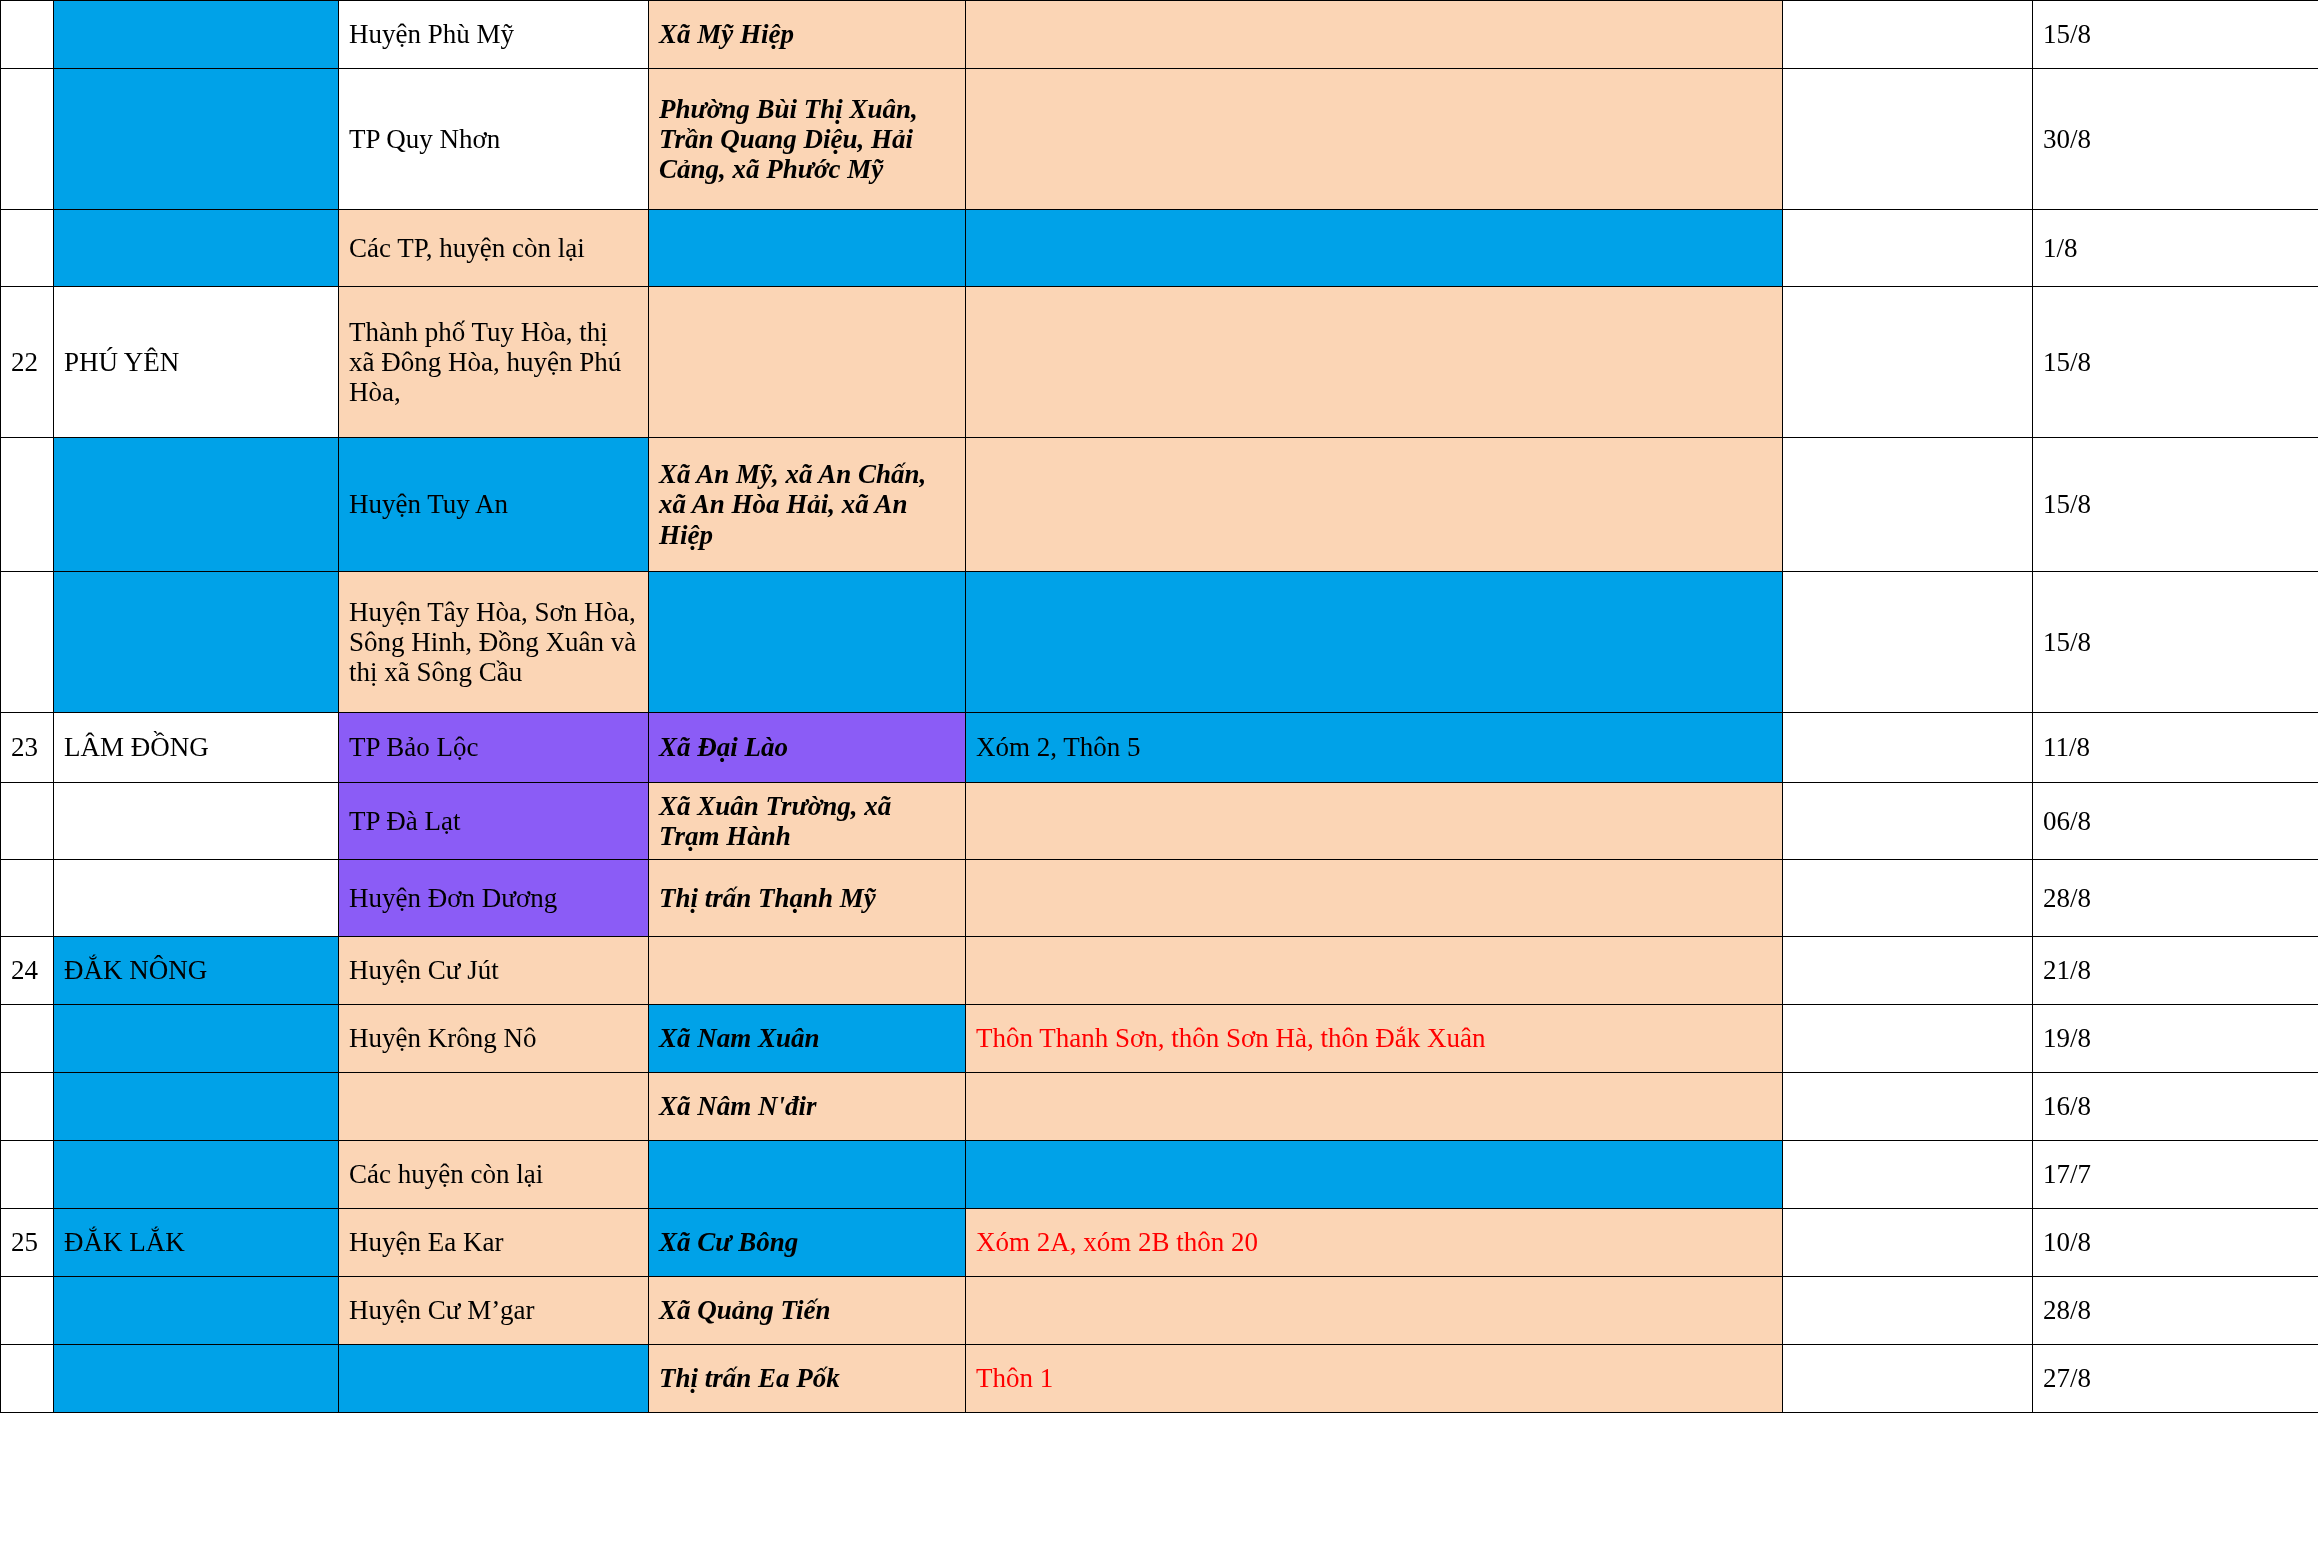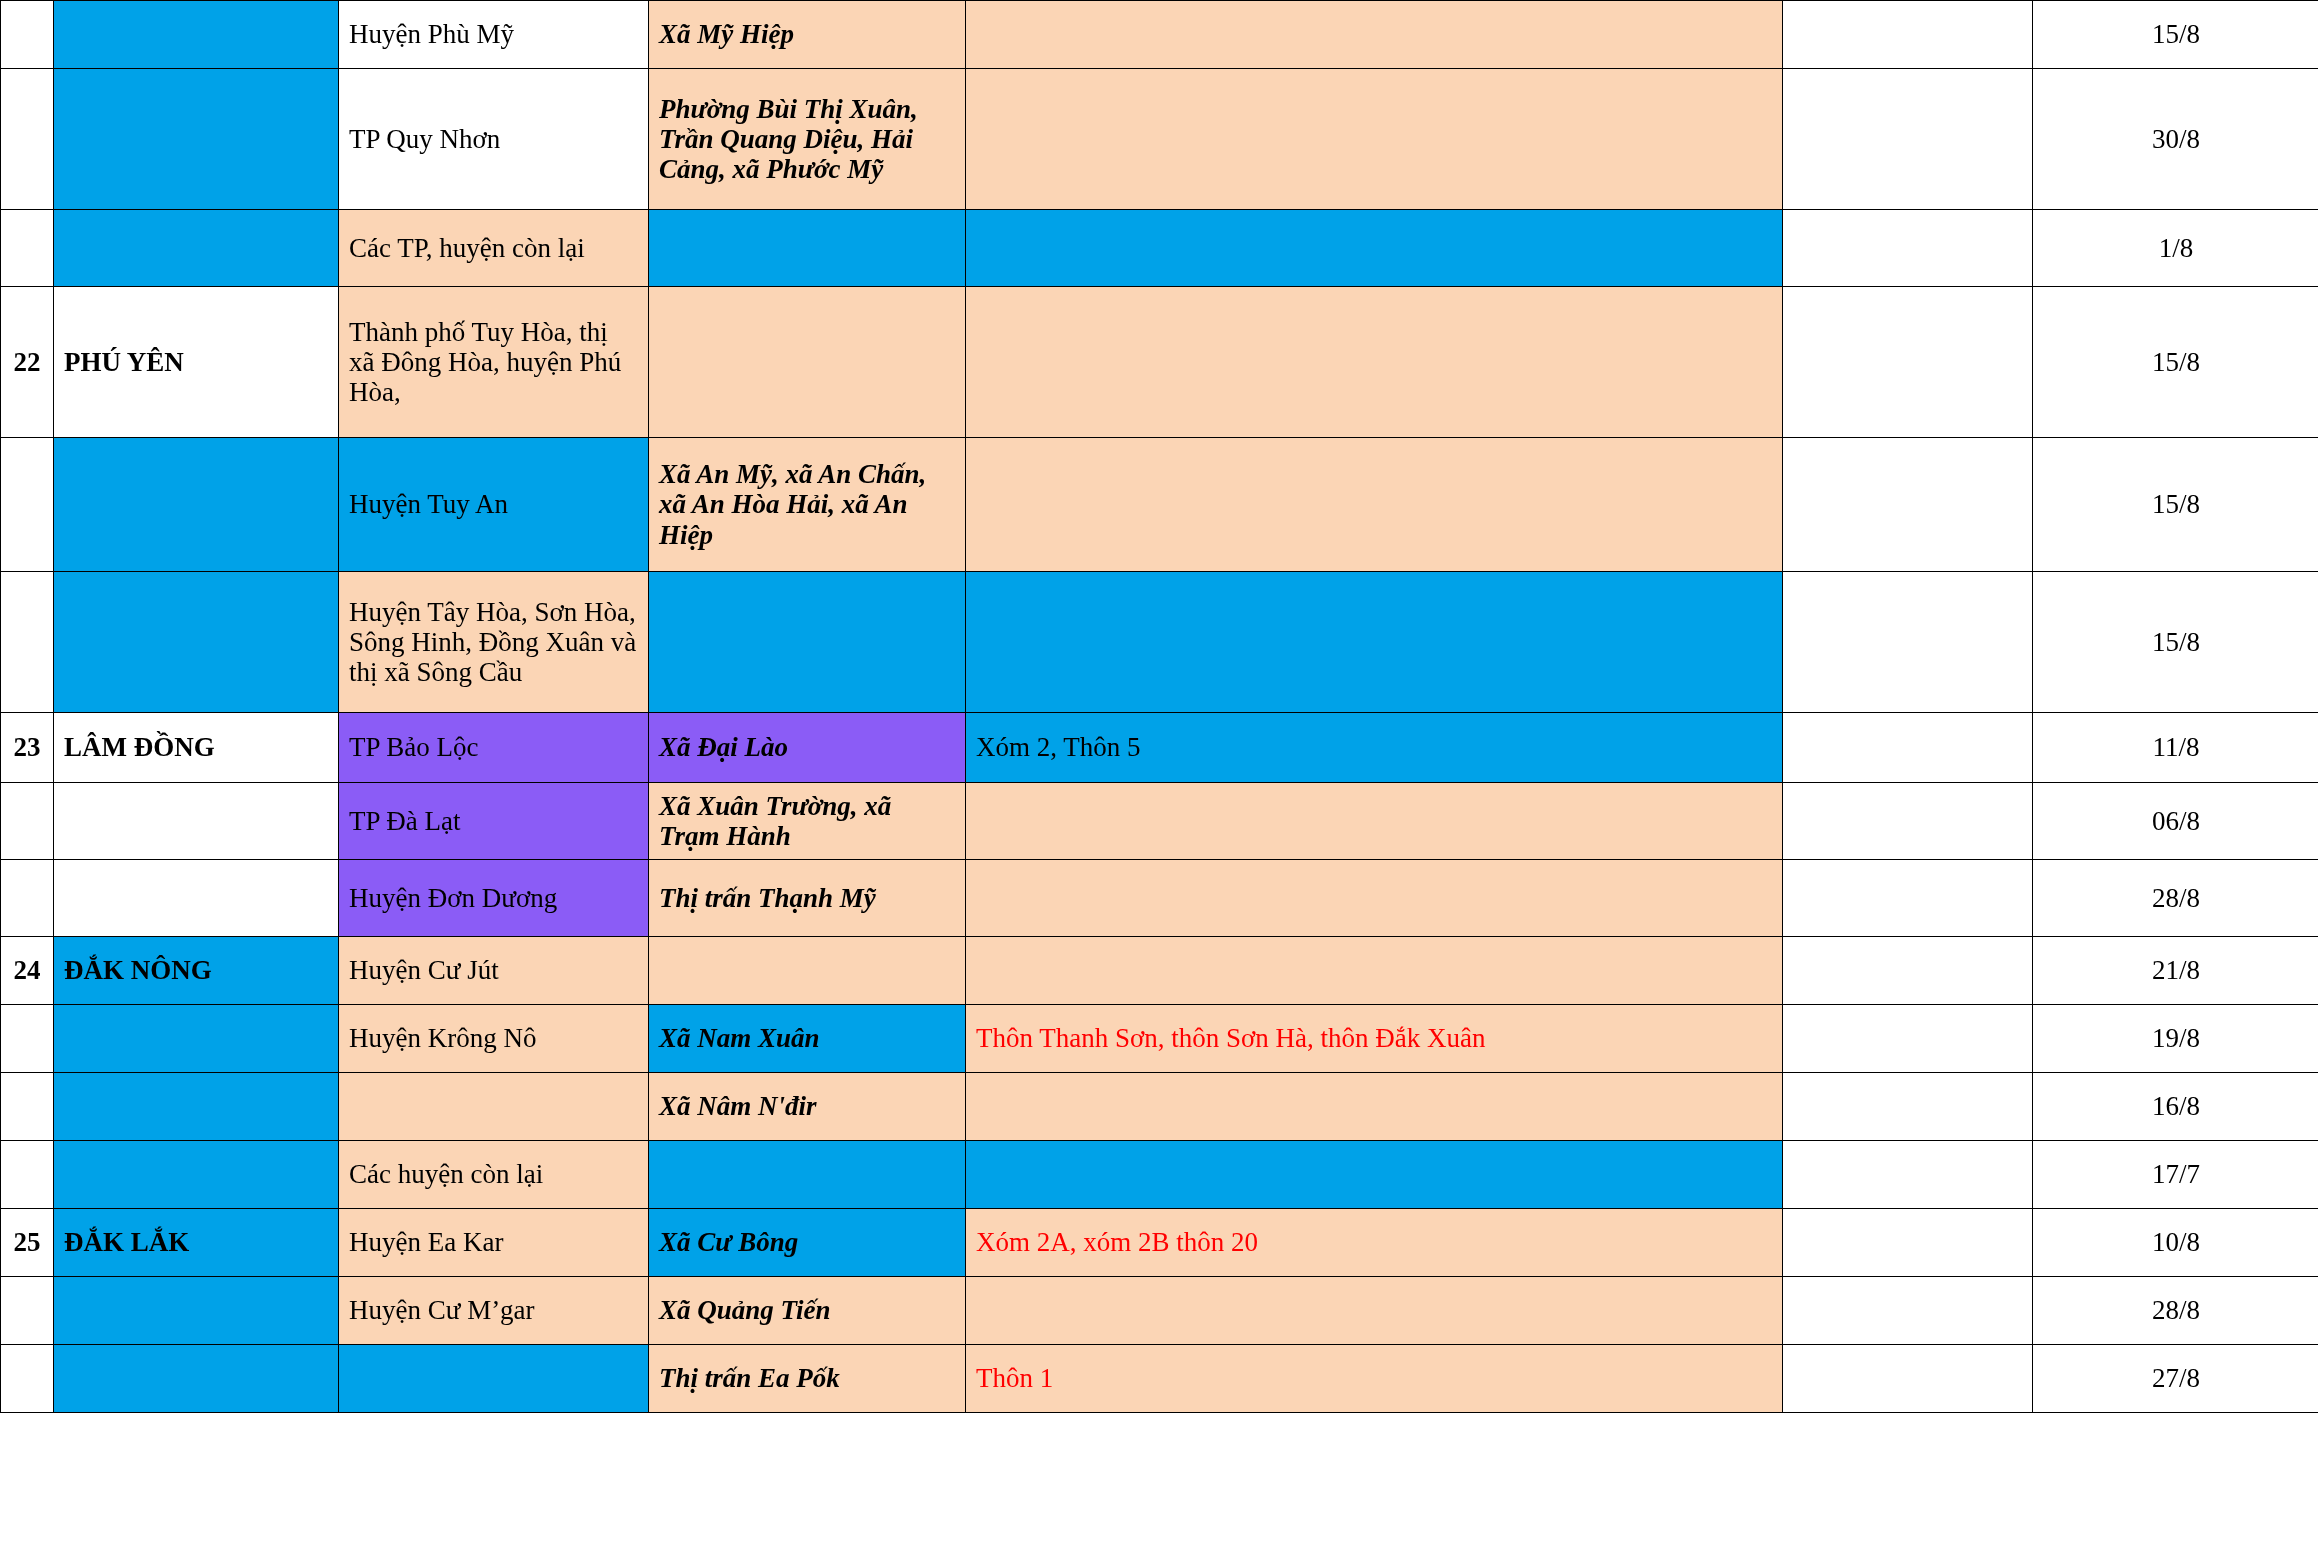--- a/index.html
+++ b/index.html
@@ -38,23 +38,23 @@
   col.c-blank { width: 250px; }
   col.c-date  { width: 287px; }
 
   
   .fill-blue   { background: #00A2E8; }
   .fill-peach  { background: #FBD5B5; }
   .fill-green  { background: #8b5cf6; }
   .fill-white  { background: #ffffff; }
 
   
-  .t-center { text-align: center; }
+  .t-center { text-align: left; }
   .t-left   { text-align: left; }
-  .bold     { font-weight: bold; }
+  .bold     { font-weight: normal; }
   .bolditalic { font-weight: bold; font-style: italic; }
   .red      { color: #FF0000; }
   .pad-left { padding-left: 11.3px; }
 </style>
 </head>
 <body>
 
 <div id="sheet">
   <table class="grid">
     <colgroup>

